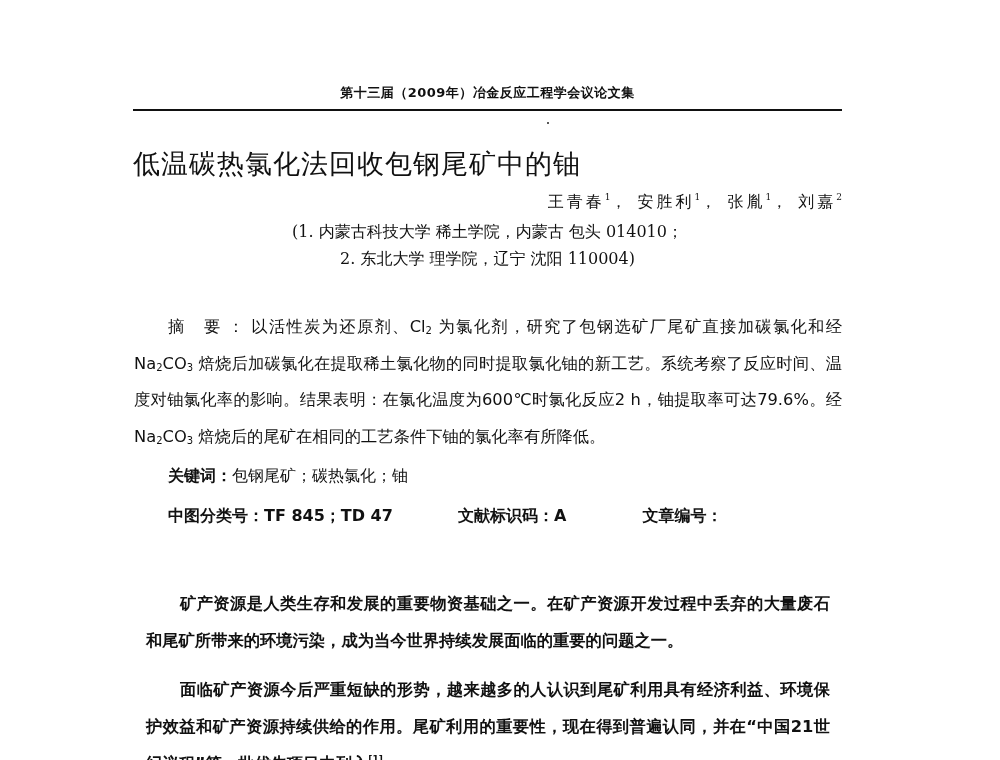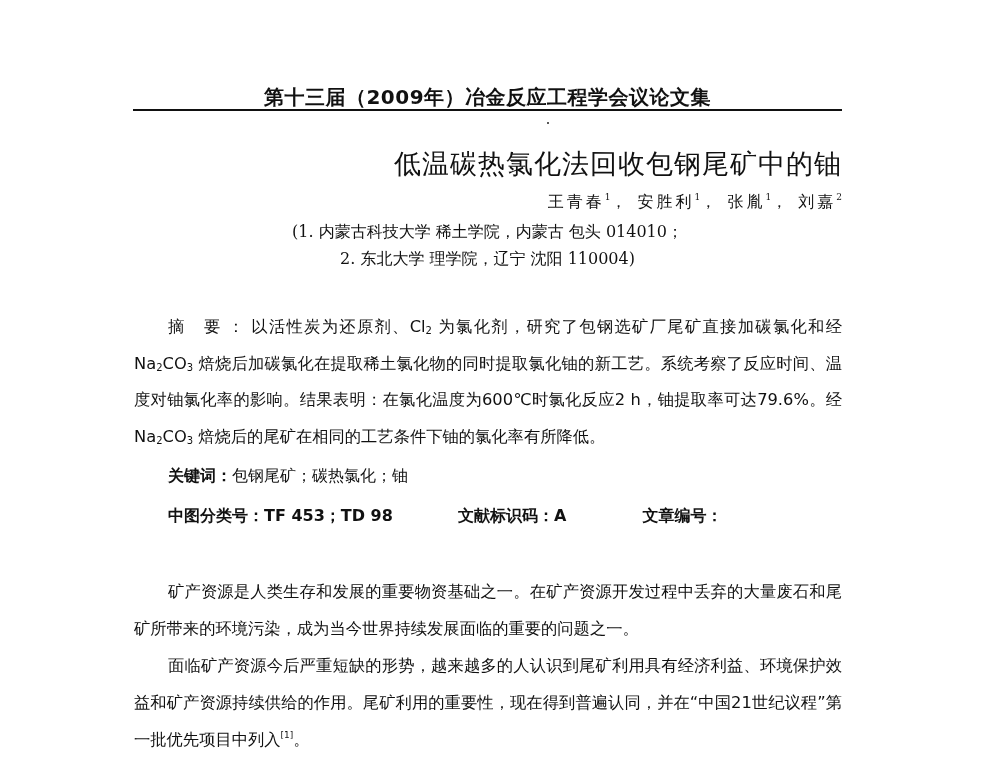--- a/index.html
+++ b/index.html
@@ -19,21 +19,21 @@
       position: absolute;
       left: 0; top: 0;
       width: 1000px; height: 760px;
     }
     .running-header {
       position: absolute;
       left: 133px;
       width: 709px;
       top: 84px;
       text-align: center;
-      font-size: 20px;
+      font-size: 13px;
       font-weight: bold;
       letter-spacing: 0.5px;
       font-family: "DejaVu Sans", "Liberation Sans", sans-serif;
     }
     .header-rule {
       position: absolute;
       left: 133px;
       width: 709px;
       top: 109px;
       height: 2px;
@@ -43,21 +43,21 @@
       position: absolute;
       width: 2px; height: 2px;
       background: #222;
       border-radius: 1px;
     }
     .title {
       position: absolute;
       left: 133px;
       width: 709px;
       top: 146px;
-      text-align: right;
+      text-align: left;
       font-size: 27px;
       font-weight: normal;
       letter-spacing: 1px;
       font-family: "DejaVu Sans", "Liberation Sans", sans-serif;
     }
     .authors {
       position: absolute;
       left: 133px;
       width: 709px;
       top: 192px;
@@ -105,22 +105,23 @@
       position: absolute;
       left: 134px;
       width: 708px;
       top: 573px;
       font-size: 16.3px;
       line-height: 37px;
       text-align: justify;
       font-family: "DejaVu Sans", "Liberation Sans", sans-serif;
     }
     .body-text p {
-      margin: 0;
+      margin: 12px;
       text-indent: 34px;
+      font-weight: bold;
     }
     .body-text sup { font-size: 9px; vertical-align: 7px; line-height: 0; }
   </style>
 </head>
 <body>
 
 <div class="page">
 
   <div class="running-header">第十三届（2009年）冶金反应工程学会议论文集</div>
   <div class="header-rule"></div>
@@ -141,21 +142,21 @@
   <div class="abstract">
     <span class="label">摘 要：</span><span>以活性炭为还原剂、Cl</span><sub>2</sub><span> 为氯化剂，研究了包钢选矿厂尾矿直接加碳氯化和经Na</span><sub>2</sub><span>CO</span><sub>3</sub><span> 焙烧后加碳氯化在提取稀土氯化物的同时提取氯化铀的新工艺。系统考察了反应时间、温度对铀氯化率的影响。结果表明：在氯化温度为600℃时氯化反应2 h，铀提取率可达79.6%。经Na</span><sub>2</sub><span>CO</span><sub>3</sub><span> 焙烧后的尾矿在相同的工艺条件下铀的氯化率有所降低。</span>
   </div>
 
   <div class="meta-line keywords">
     <span class="label">关键词：</span><span>包钢尾矿；碳热氯化；铀</span>
   </div>
 
   <div class="meta-line classification">
     <span class="item clc">
-      <span class="label">中图分类号：</span><span class="label">TF 453；TD 98</span>
+      <span class="label">中图分类号：</span><span class="label">TF 845；TD 47</span>
     </span>
     <span class="item doc-code">
       <span class="label">文献标识码：</span><span class="label">A</span>
     </span>
     <span class="item article-no">
       <span class="label">文章编号：</span><span></span>
     </span>
   </div>
 
   <div class="body-text">

